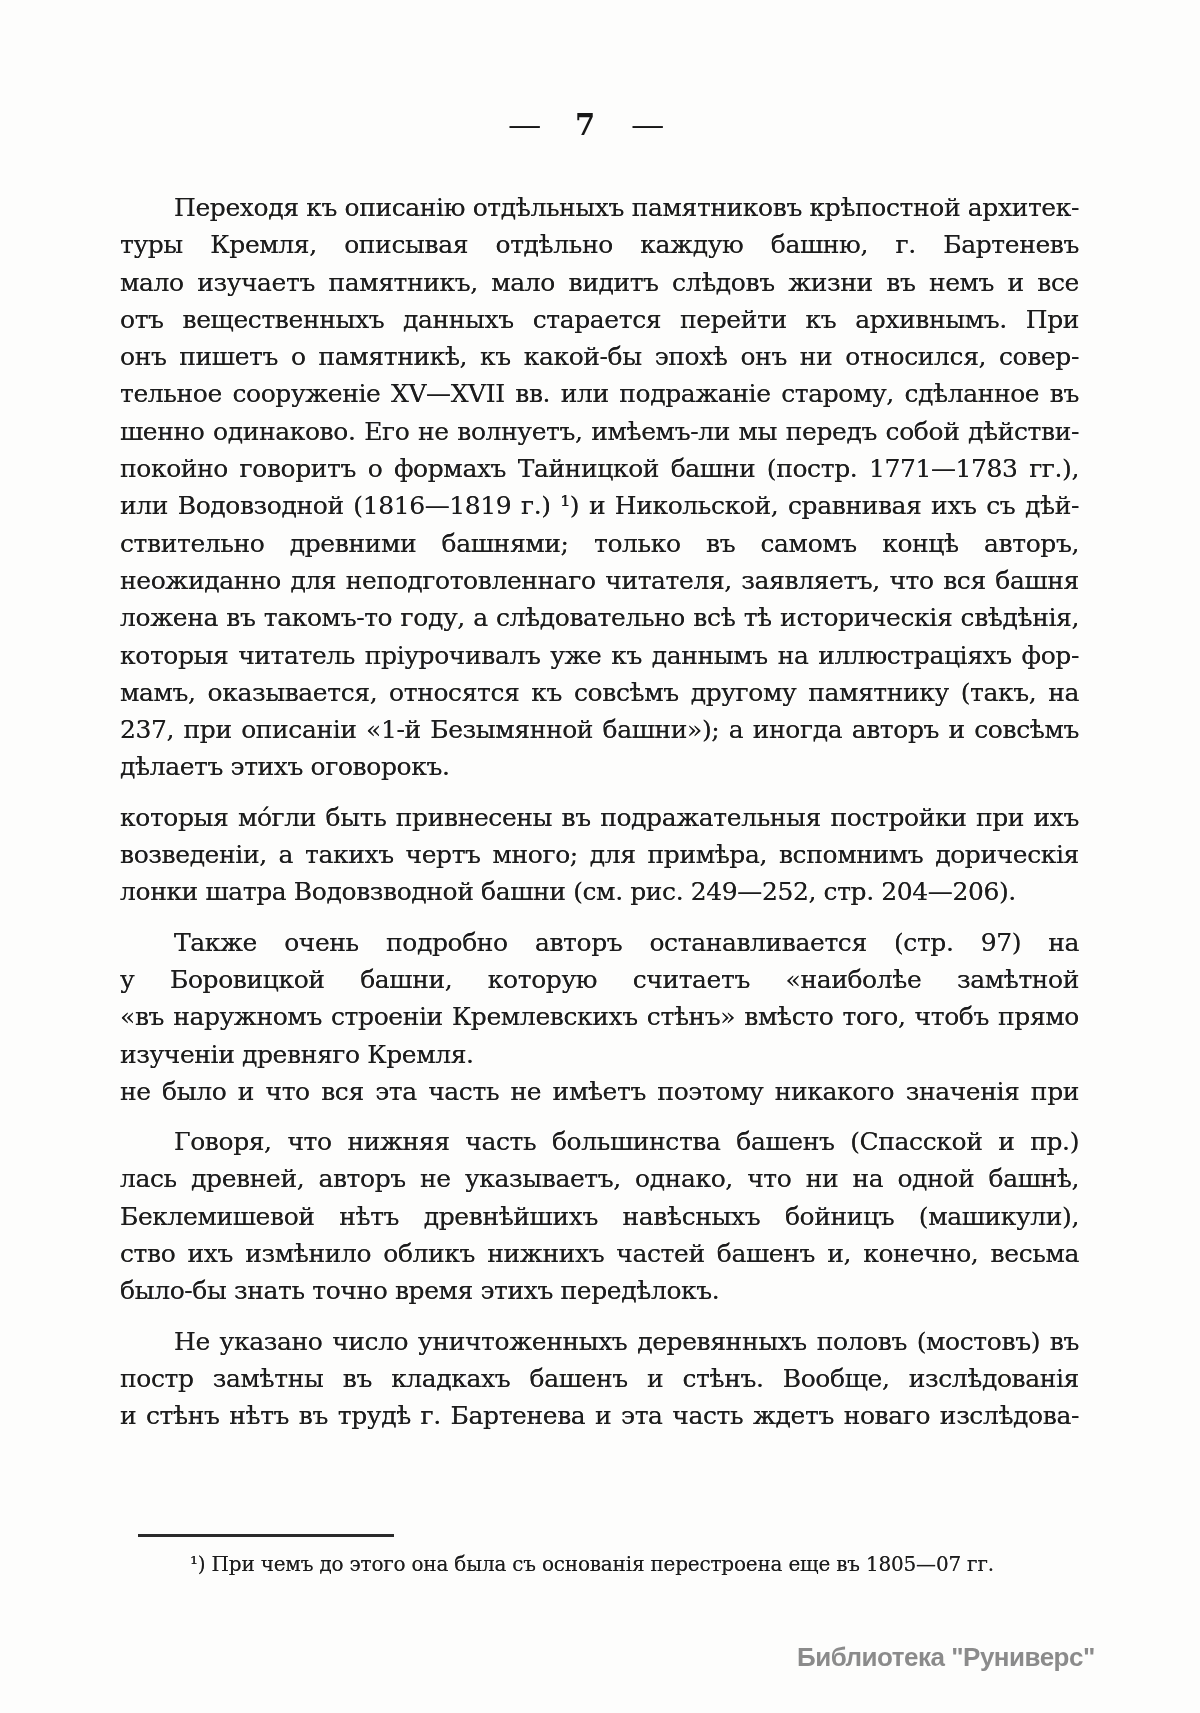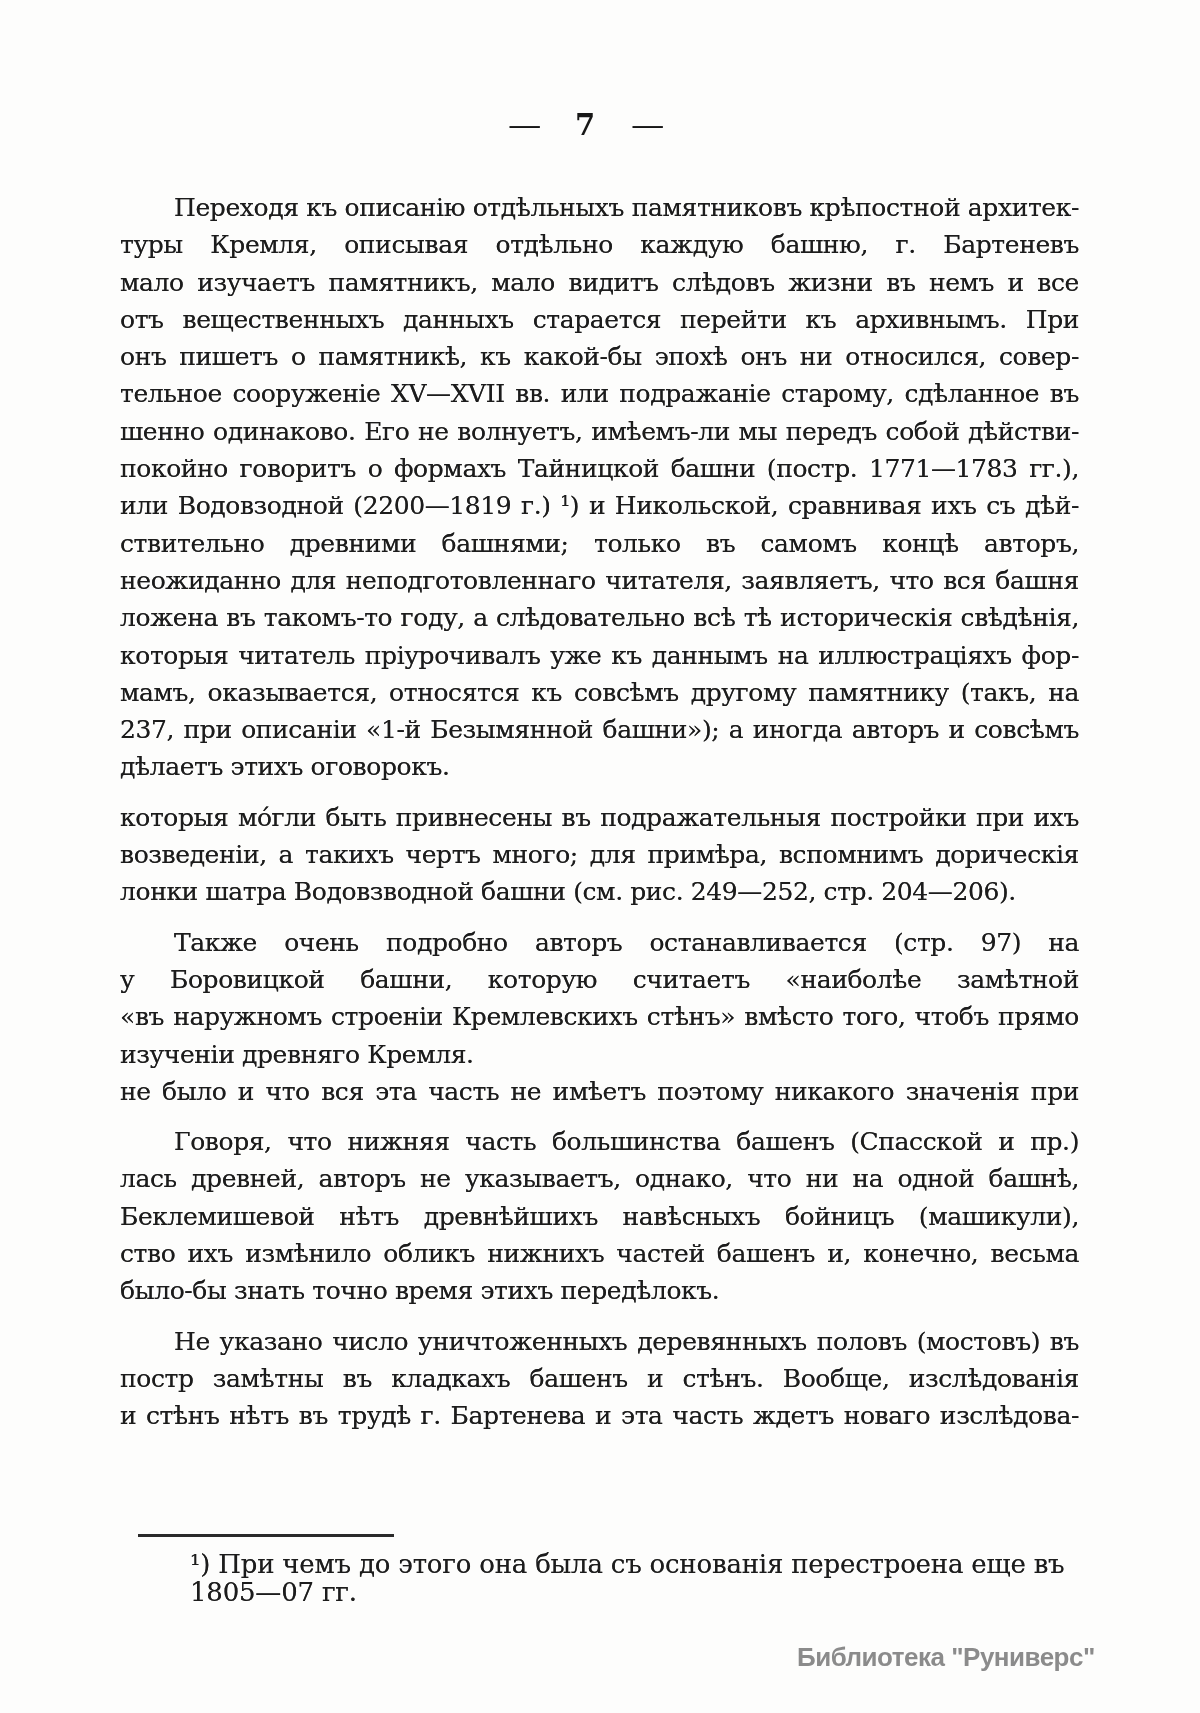--- a/index.html
+++ b/index.html
@@ -64,21 +64,21 @@
     top: 1534px;
     width: 256px;
     height: 3px;
     background: #2a2a2a;
   }
   #footnote {
     position: absolute;
     left: 190px;
     top: 1550px;
     width: 900px;
-    font-size: 26px;
+    font-size: 20px;
     line-height: 28px;
     letter-spacing: -0.2px;
     text-shadow: 0 0 0.4px rgba(20,20,20,0.7);
   }
   
   #watermark {
     position: absolute;
     left: 797px;
     top: 1642px;
     font-family: "Liberation Sans", "DejaVu Sans", sans-serif;
@@ -102,21 +102,21 @@
   <div id="body-text">
       <div class="paragraph">
         <div class="line first">Переходя къ описанію отдѣльныхъ памятниковъ крѣпостной архитек-</div>
         <div class="line">туры Кремля, описывая отдѣльно каждую башню, г. Бартеневъ слишкомъ</div>
         <div class="line">мало изучаетъ памятникъ, мало видитъ слѣдовъ жизни въ немъ и все время</div>
         <div class="line">отъ вещественныхъ данныхъ старается перейти къ архивнымъ. При этомъ</div>
         <div class="line">онъ пишетъ о памятникѣ, къ какой-бы эпохѣ онъ ни относился, совер-</div>
         <div class="line">тельное сооруженіе XV—XVII вв. или подражаніе старому, сдѣланное въ</div>
         <div class="line">шенно одинаково. Его не волнуетъ, имѣемъ-ли мы передъ собой дѣйстви-</div>
         <div class="line">покойно говоритъ о формахъ Тайницкой башни (постр. 1771—1783 гг.),</div>
-        <div class="line">или Водовзодной (2200—1819 г.) ¹) и Никольской, сравнивая ихъ съ дѣй-</div>
+        <div class="line">или Водовзодной (1816—1819 г.) ¹) и Никольской, сравнивая ихъ съ дѣй-</div>
         <div class="line">ствительно древними башнями; только въ самомъ концѣ авторъ, обыкновенно,</div>
         <div class="line">неожиданно для неподготовленнаго читателя, заявляетъ, что вся башня пере-</div>
         <div class="line">ложена въ такомъ-то году, а слѣдовательно всѣ тѣ историческія свѣдѣнія,</div>
         <div class="line">которыя читатель пріурочивалъ уже къ даннымъ на иллюстраціяхъ фор-</div>
         <div class="line">мамъ, оказывается, относятся къ совсѣмъ другому памятнику (такъ, на стр.</div>
         <div class="line">237, при описаніи «1-й Безымянной башни»); а иногда авторъ и совсѣмъ не</div>
         <div class="line last">дѣлаетъ этихъ оговорокъ.</div>
       </div>
       <div class="paragraph">
         <div class="line">которыя мо́гли быть привнесены въ подражательныя постройки при ихъ</div>

